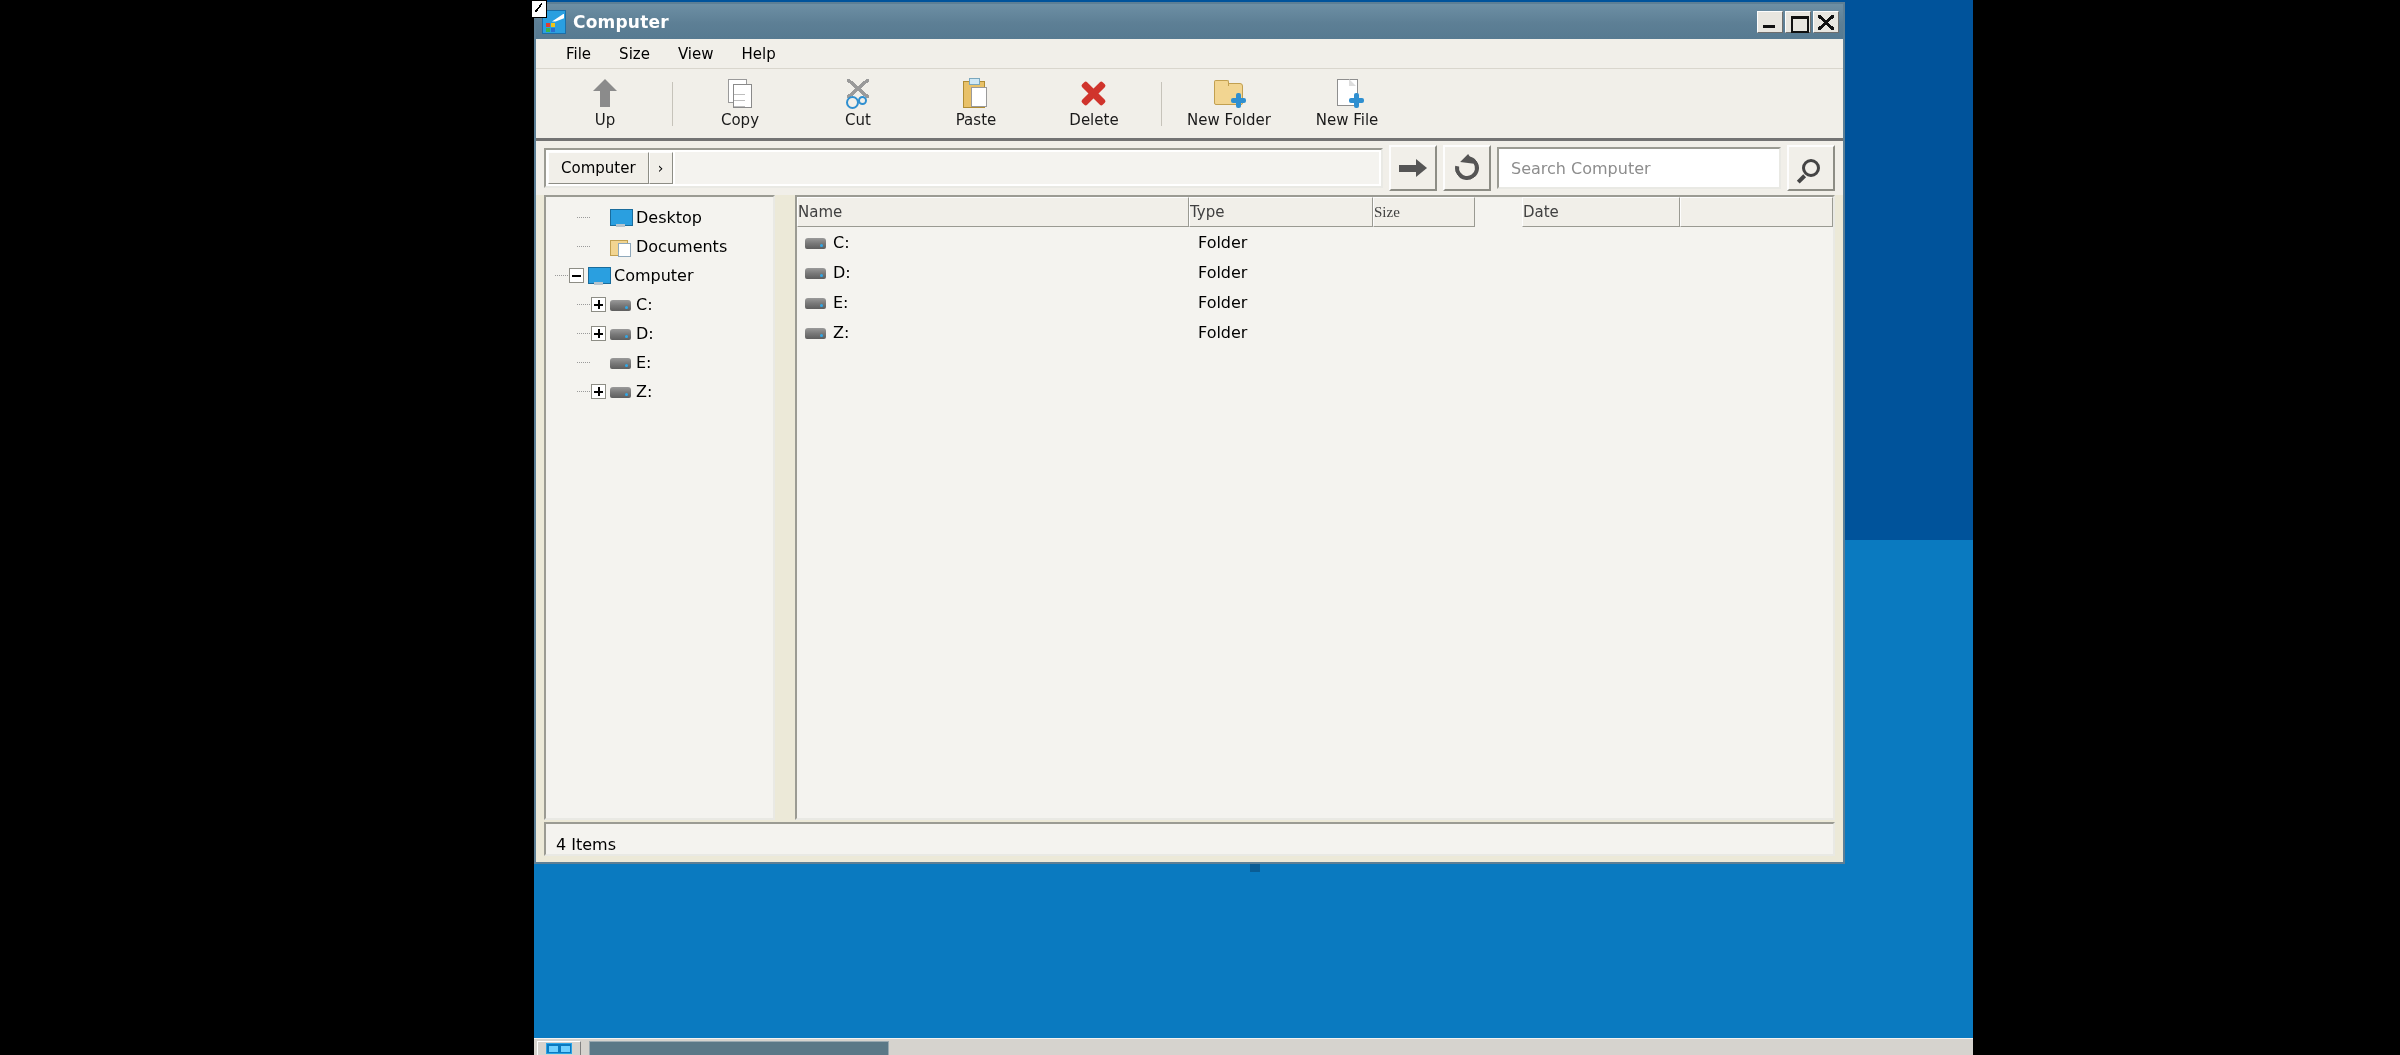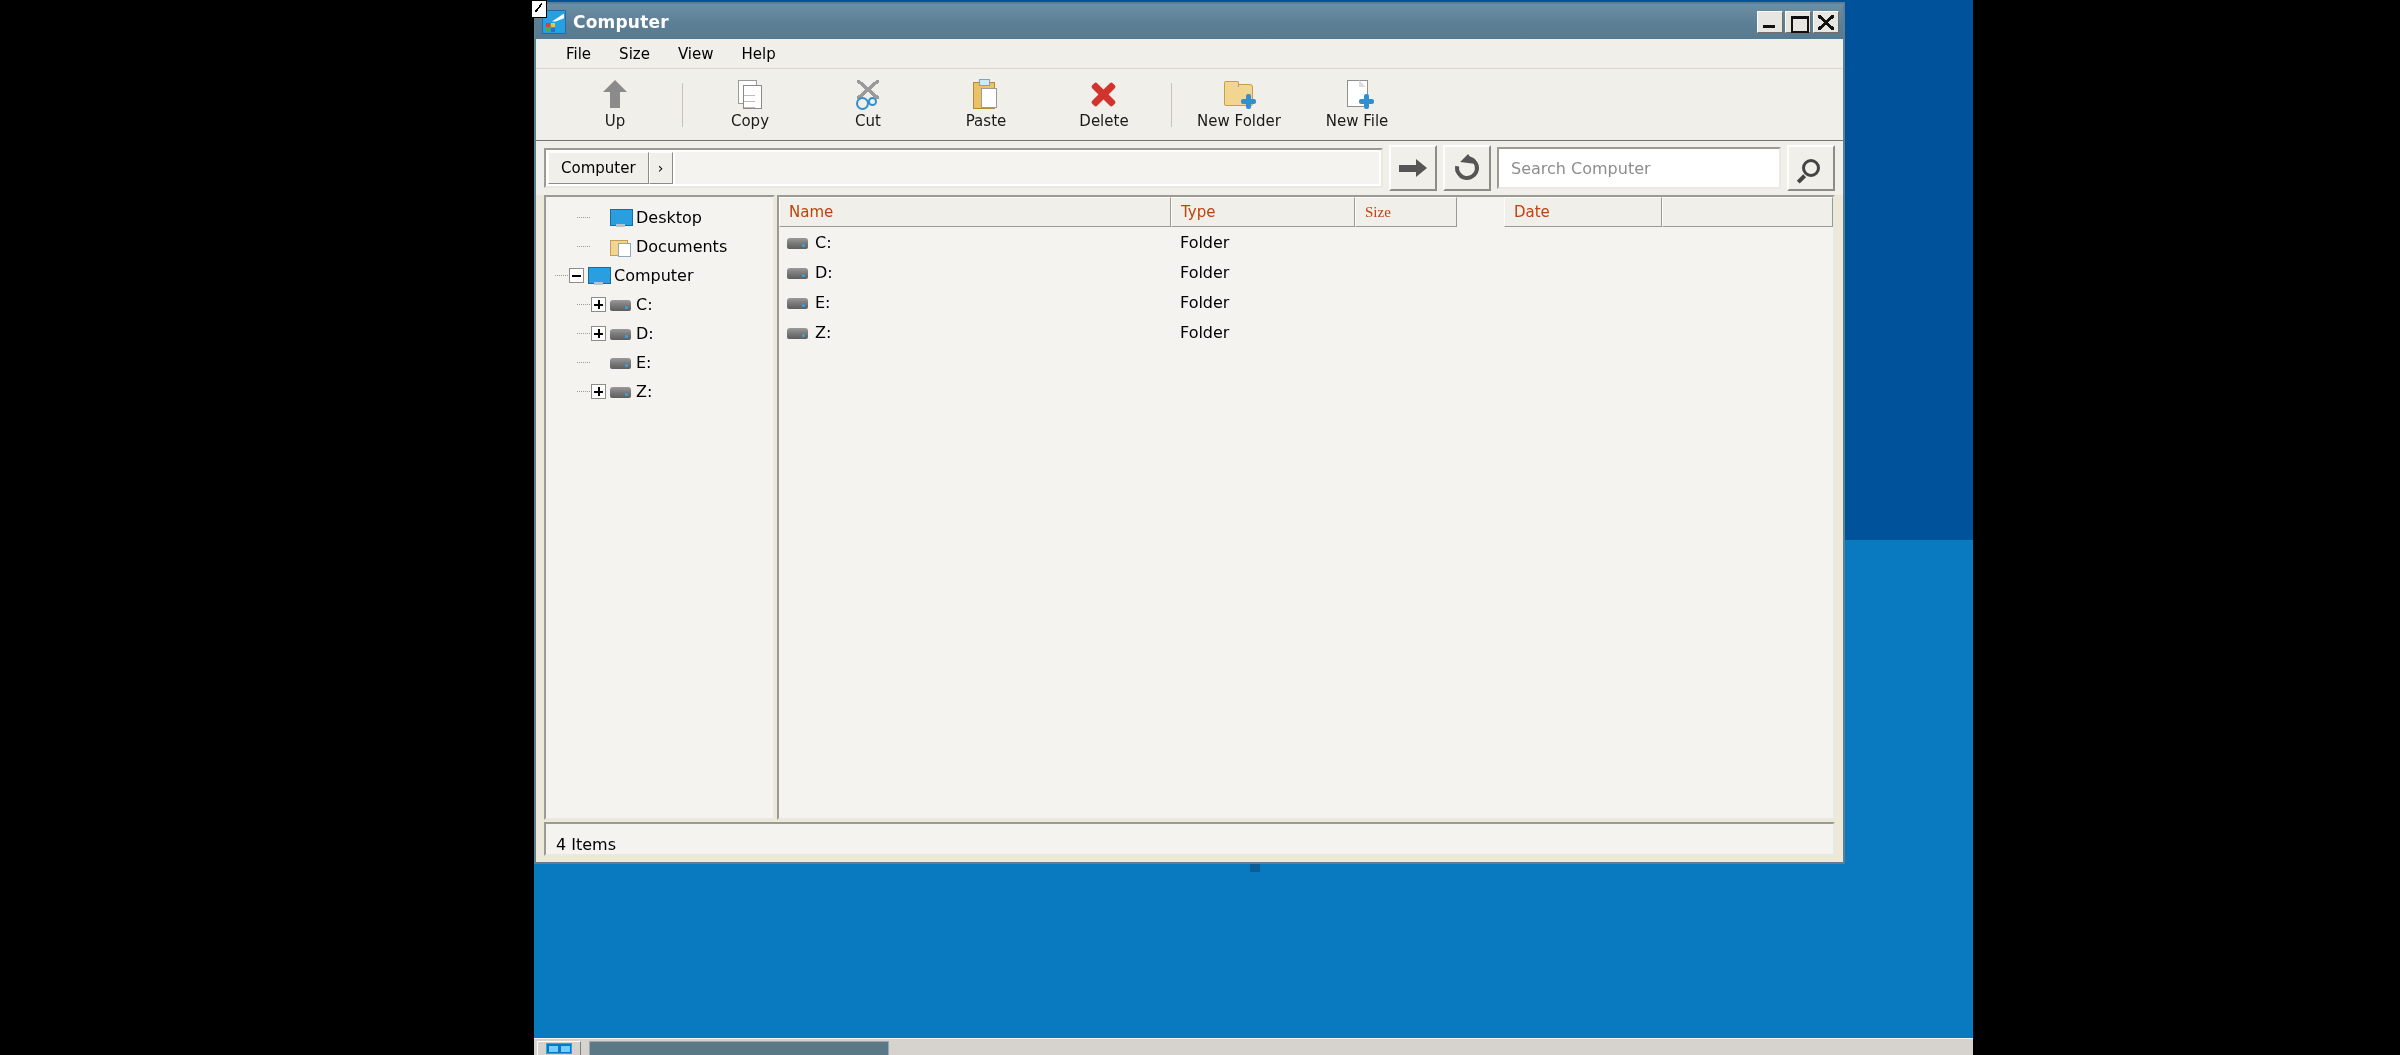--- a/index.html
+++ b/index.html
@@ -115,22 +115,22 @@
   }
   .menu-item {
     font-size: 15px; color: #000;
     padding: 3px 12px; cursor: default;
   }
 
   
   #toolbar {
     height: 72px; background: #f1efe9;
     display: flex; align-items: center;
-    padding: 0 20px; flex: none;
-    border-bottom: 1px solid #737373;
+    padding: 0 10px; flex: none;
+    border-bottom: 3px solid #737373;
   }
   .tb-btn {
     width: 118px; height: 64px;
     display: flex; flex-direction: column;
     align-items: center; justify-content: center;
     gap: 3px; cursor: default;
   }
   .tb-label { font-size: 15px; color: #1a1a1a; white-space: nowrap; }
   .tb-ico { width: 34px; height: 30px; position: relative; }
   .tb-sep { width: 1px; height: 44px; background: #c6c3ba; margin: 0 8px; flex: none; }
@@ -295,21 +295,21 @@
     width: 18px; height: 18px; border: 3px solid #444;
     border-radius: 50%; position: relative; transform: rotate(45deg);
   }
   #mag::after {
     content: ""; position: absolute; left: 5px; top: 16px;
     width: 4px; height: 9px; background: #444;
   }
 
   
   #panes {
-    flex: 1; display: flex; gap: 2px;
+    flex: 1; display: flex; gap: 20px;
     padding: 0 8px 2px 8px; min-height: 0;
   }
   #tree {
     width: 231px; flex: none; background: #f4f3ef;
     border: 2px solid; border-color: #9b9b93 #e9e9e4 #e9e9e4 #9b9b93;
     padding: 6px 0 0 0; overflow: hidden;
   }
   .tnode {
     display: flex; align-items: center; height: 29px;
     font-size: 16px; color: #000; cursor: default;
@@ -378,22 +378,22 @@
   #listpane {
     flex: 1; background: #f4f3ef;
     border: 2px solid; border-color: #9b9b93 #e9e9e4 #e9e9e4 #9b9b93;
     display: flex; flex-direction: column; min-width: 0;
   }
   #listhead { display: flex; height: 30px; flex: none; }
   .hcell {
     background: #f1efe9;
     border: 1px solid #fdfdfd;
     border-right-color: #9a9a92; border-bottom-color: #9a9a92;
-    display: flex; align-items: center; padding-left: 9px;
-    font-size: 15px; color: #c2410c; cursor: default;
+    display: flex; align-items: center; 
+    font-size: 15px; color: #404040; cursor: default;
   }
   #listrows { flex: 1; overflow: hidden; }
   .lrow {
     display: flex; align-items: center; height: 30px;
     font-size: 16px; cursor: default;
   }
   .lcell { padding-left: 9px; overflow: hidden; white-space: nowrap; }
   .lcell.name { display: flex; align-items: center; gap: 2px; padding-left: 8px; }
 
   

